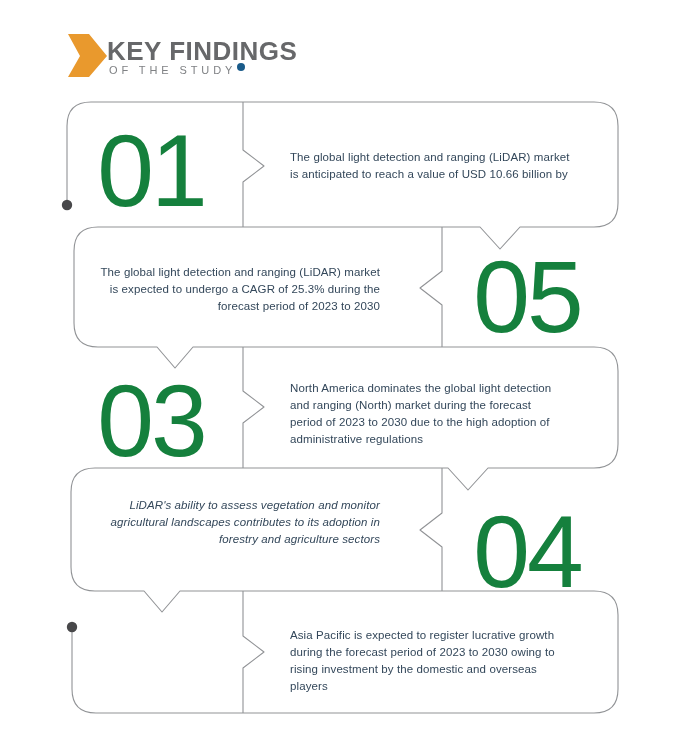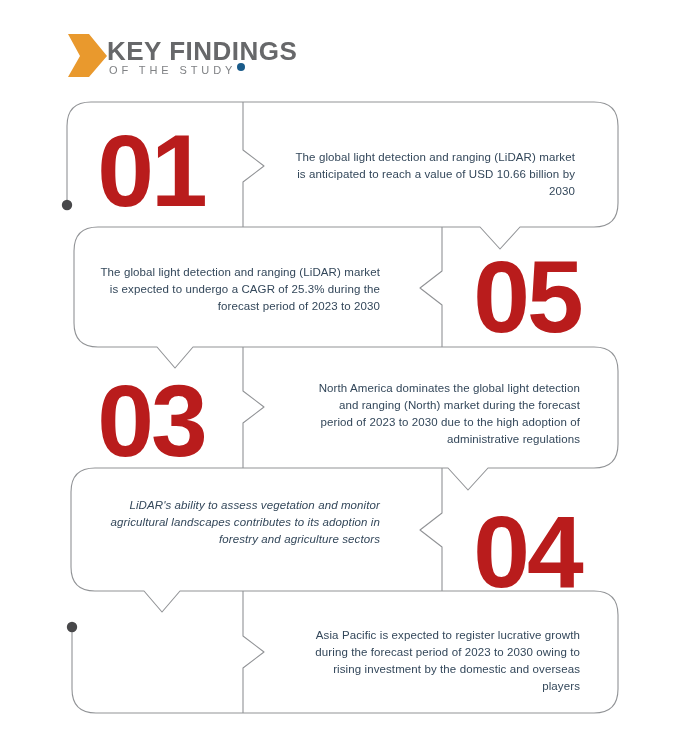--- a/index.html
+++ b/index.html
@@ -25,34 +25,34 @@
     display:inline-block; width:8px; height:8px; border-radius:50%;
     background:#1A5B8A; margin-left:1px; flex:0 0 auto;
   }
   
   .outline-svg { position:absolute; left:0; top:0; width:690px; height:745px; }
   .outline-svg path { fill:none; stroke:#919396; stroke-width:1.1; stroke-linejoin:round; }
   .outline-svg circle { fill:#48484A; stroke:none; }
   
   .big-num {
     position:absolute; transform:translate(-50%,-50%);
-    font-size:102px; font-weight:bold; letter-spacing:-3px;
-    color:#b91c1c; line-height:1; white-space:nowrap;
+    font-size:102px; font-weight:normal; letter-spacing:-3px;
+    color:#15803d; line-height:1; white-space:nowrap;
   }
   .num-1 { left:151px; top:171px; }
   .num-2 { left:527px; top:297px; }
   .num-3 { left:151px; top:421px; }
   .num-4 { left:527px; top:552px; }
   .num-5 { left:150px; top:662px; }
   
   .ftext {
     position:absolute; font-size:11.5px; line-height:17px;
     color:#33475A; letter-spacing:0.1px;
   }
-  .ftext span { display:block;text-align:right; }
+  .ftext span { display:block; }
   .txt-1 { left:290px; top:149px; width:285px; text-align:left; }
   .txt-2 { left:90px;  top:264px; width:290px; text-align:right; }
   .txt-3 { left:290px; top:380px; width:290px; text-align:left; }
   .txt-4 { left:90px;  top:497px; width:290px; text-align:right;font-style:italic; }
   .txt-5 { left:290px; top:627px; width:290px; text-align:left; }
 </style>
 </head>
 <body>
 
 <div class="canvas">
@@ -98,21 +98,20 @@
   </svg>
 
   <div class="big-num num-1">01</div>
   <div class="big-num num-2">05</div>
   <div class="big-num num-3">03</div>
   <div class="big-num num-4">04</div>
 
   <div class="ftext txt-1">
     <span>The global light detection and ranging (LiDAR) market</span>
     <span>is anticipated to reach a value of USD 10.66 billion by</span>
-    <span>2030</span>
   </div>
   <div class="ftext txt-2">
     <span>The global light detection and ranging (LiDAR) market</span>
     <span>is expected to undergo a CAGR of 25.3% during the</span>
     <span>forecast period of 2023 to 2030</span>
   </div>
   <div class="ftext txt-3">
     <span>North America dominates the global light detection</span>
     <span>and ranging (North) market during the forecast</span>
     <span>period of 2023 to 2030 due to the high adoption of</span>

